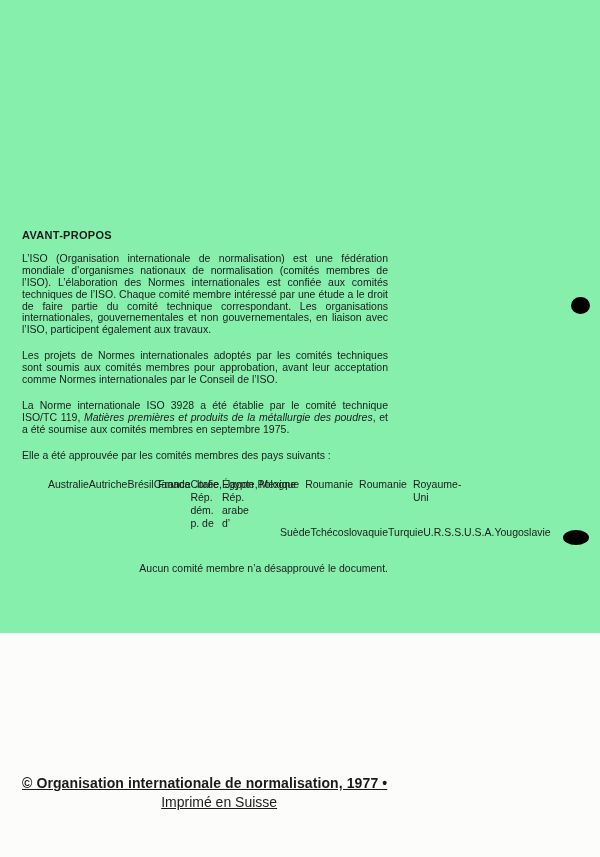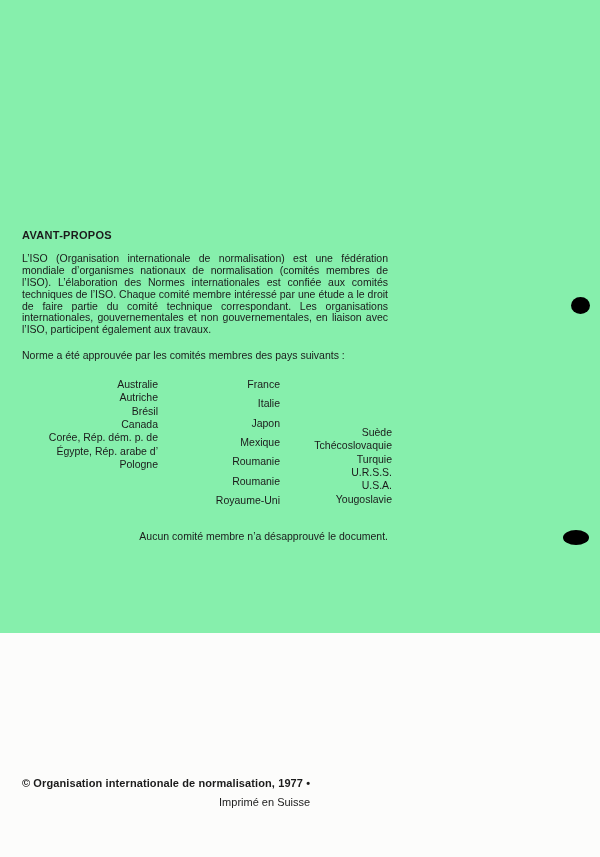--- a/index.html
+++ b/index.html
@@ -46,44 +46,43 @@
     margin-bottom: 16px;
   }
   .countries {
     display: flex;
     margin: 0 0 0 26px;
     text-align: left;
     line-height: 13.3px;
   }
   .countries .col {
     display: flex;
-    flex-direction: column;
-    align-items: flex-end;
   }
   .countries .col1 { width: 110px; }
   .countries .col2 { width: 122px; gap: 6px; }
   .countries .col3 { flex: 1; margin-top: 48px; }
   .disapproval {
     text-align: right;
     margin-top: 24px;
   }
   .dot {
     position: absolute;
     background: #000;
     border-radius: 50%;
   }
   .dot1 { left: 571px; top: 297px; width: 19px; height: 17px; }
   .dot2 { left: 563px; top: 530px; width: 26px; height: 15px; }
   .footer {
     position: absolute;
     left: 22px;
     top: 778px;
-    font-size: 11px;
+    font-size: 14px;
     line-height: 11px;
-    text-align: right;
+    text-align: center;
+    text-decoration: underline;
   }
   .copyright {
     font-weight: bold;
     margin-bottom: 8px;
     letter-spacing: 0.1px;
   }
   .printed {
     font-weight: normal;
     margin-left: 29px;
   }
@@ -92,23 +91,25 @@
 <body>
 
 <div class="page">
 
   <div class="content">
 
     <h1 class="heading">AVANT-PROPOS</h1>
 
     <p class="para">L’ISO (Organisation internationale de normalisation) est une fédération mondiale d’organismes nationaux de normalisation (comités membres de l’ISO). L’élaboration des Normes internationales est confiée aux comités techniques de l’ISO. Chaque comité membre intéressé par une étude a le droit de faire partie du comité technique correspondant. Les organisations internationales, gouvernementales et non gouvernementales, en liaison avec l’ISO, participent également aux travaux.</p>
 
+    <p class="para">Les projets de Normes internationales adoptés par les comités techniques sont soumis aux comités membres pour approbation, avant leur acceptation comme Normes internationales par le Conseil de l’ISO.</p>
 
+    <p class="para"><span>La Norme internationale ISO 3928 a été établie par le comité technique ISO/TC 119, </span><em>Matières premières et produits de la métallurgie des poudres</em><span>, et a été soumise aux comités membres en septembre 1975.</span></p>
 
-    <p class="para approval">Norme a été approuvée par les comités membres des pays suivants :</p>
+    <p class="para approval">Elle a été approuvée par les comités membres des pays suivants :</p>
 
     <div class="countries">
       <div class="col col1">
         <span>Australie</span>
         <span>Autriche</span>
         <span>Brésil</span>
         <span>Canada</span>
         <span>Corée, Rép. dém. p. de</span>
         <span>Égypte, Rép. arabe d’</span>
         <span>Pologne</span>

